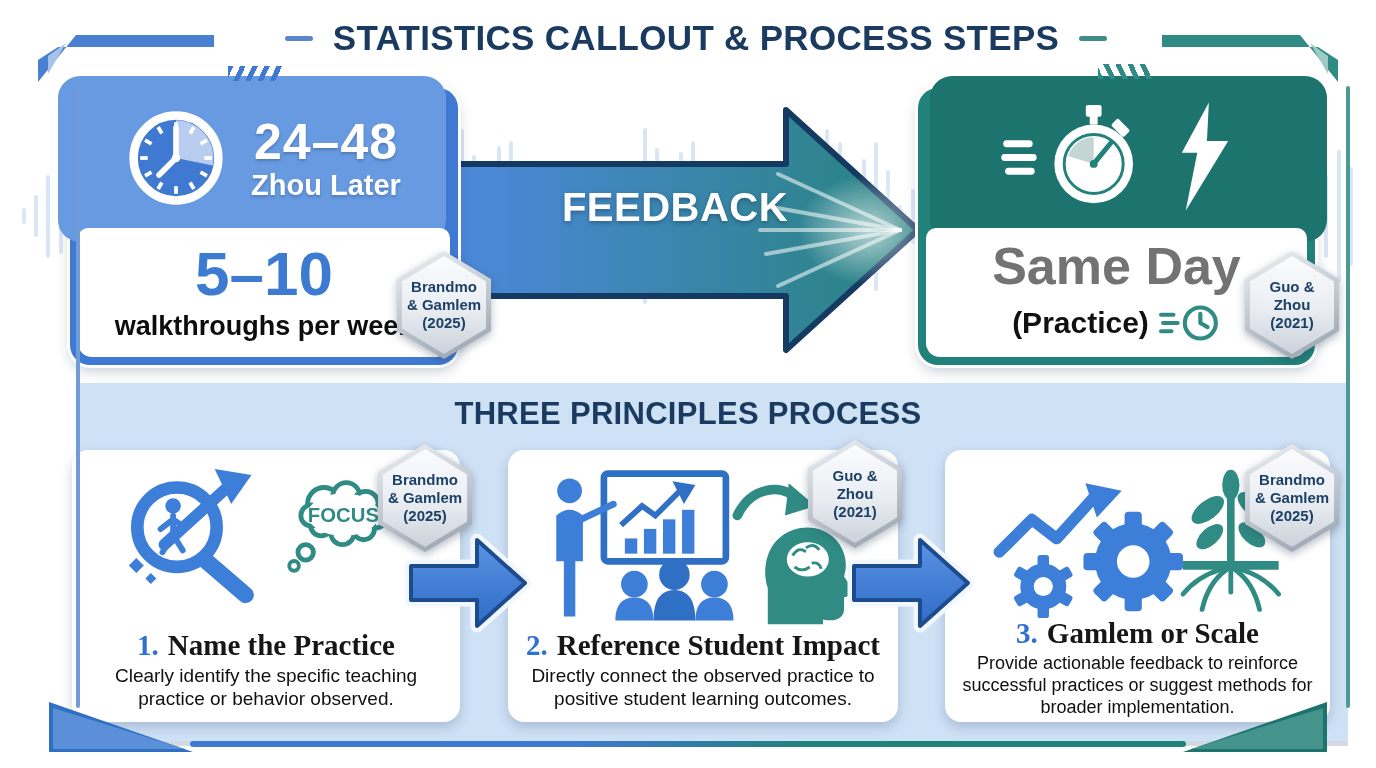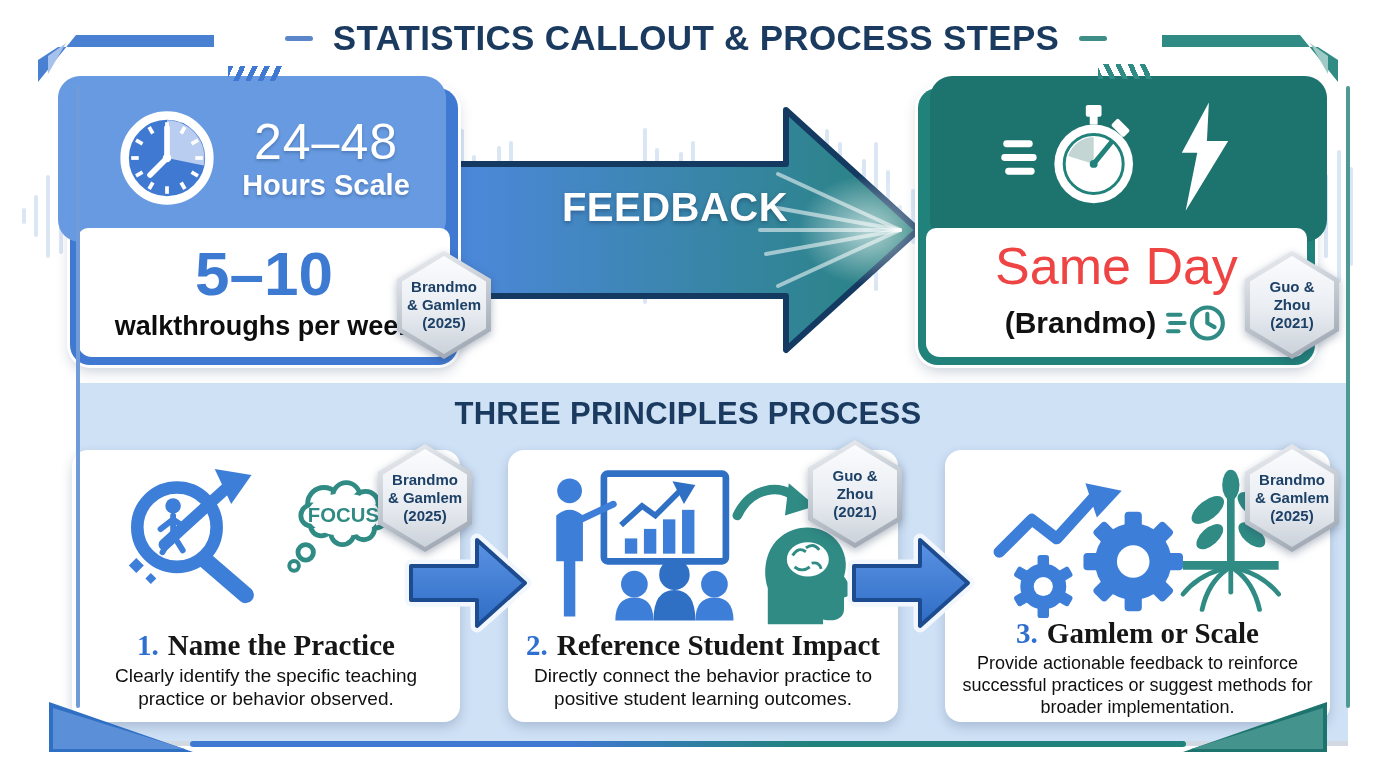--- a/index.html
+++ b/index.html
@@ -44,29 +44,29 @@
              box-shadow:0 0 0 3px #fff,0 6px 14px rgba(30,60,100,.25);}
   .card-blue{left:70px;width:388px;background:#4079d2;}
   .card-blue::before{content:"";position:absolute;left:-12px;top:-12px;width:100%;height:60%;
              background:#679ae0;border-radius:22px;z-index:-1;}
   .card-teal{left:918px;width:397px;background:#21827b;}
   .card-teal::before{content:"";position:absolute;right:-12px;top:-12px;width:100%;height:60%;
              background:#1d736d;border-radius:22px;z-index:-1;}
   .stat-header{position:absolute;left:0;right:0;top:0;height:140px;display:flex;align-items:center;
                justify-content:center;gap:26px;}
   .stat-header-text{display:flex;flex-direction:column;align-items:center;line-height:1;}
-  .stat-big{font-size:50px;font-weight:normal;color:#fff;letter-spacing:1px;
+  .stat-big{font-size:50px;font-weight:bold;color:#fff;letter-spacing:1px;
             text-shadow:0 2px 3px rgba(10,30,70,.25);}
   .stat-sub{font-size:29px;font-weight:bold;color:#fff;margin-top:4px;
             text-shadow:0 2px 3px rgba(10,30,70,.25);}
   .stat-body{position:absolute;left:8px;right:8px;top:140px;bottom:8px;background:#fff;
              border-radius:10px 10px 14px 14px;display:flex;flex-direction:column;
              align-items:center;justify-content:center;}
   .stat-value-blue{font-size:62px;font-weight:bold;color:#3d7ad2;line-height:1;}
-  .stat-value-teal{font-size:52px;font-weight:normal;color:#ef4444;line-height:1;}
+  .stat-value-teal{font-size:52px;font-weight:bold;color:#737373;line-height:1;}
   .stat-label{font-size:27px;font-weight:600;color:#0d0d0d;margin-top:6px;}
   .minutes-row{display:flex;align-items:center;gap:10px;margin-top:8px;}
   .minutes-label{font-size:30px;font-weight:bold;color:#111;}
 
   
   .gap-arrow-svg{position:absolute;left:448px;top:96px;z-index:2;}
   .gap-arrow-text{position:absolute;left:505px;top:186px;width:340px;text-align:center;z-index:3;
       font-size:40px;font-weight:bold;color:#fff;line-height:1.05;letter-spacing:.5px;
       text-shadow:0 2px 4px rgba(10,30,60,.35);}
 
@@ -285,21 +285,21 @@
           <line x1="52" y1="14" x2="52" y2="22" transform="rotate(270 52 52)"></line>
           <line x1="52" y1="14" x2="52" y2="22" transform="rotate(300 52 52)"></line>
           <line x1="52" y1="14" x2="52" y2="22" transform="rotate(330 52 52)"></line>
         </g>
         <line x1="52" y1="52" x2="52" y2="20" stroke="#fff" stroke-width="6" stroke-linecap="round"></line>
         <line x1="52" y1="52" x2="34" y2="70" stroke="#fff" stroke-width="6" stroke-linecap="round"></line>
         <circle cx="52" cy="52" r="4.5" fill="#fff"></circle>
       </svg>
       <div class="stat-header-text">
         <div class="stat-big">24–48</div>
-        <div class="stat-sub">Hours Scale</div>
+        <div class="stat-sub">Zhou Later</div>
       </div>
     </div>
     <div class="stat-body">
       <div class="stat-value-blue">5–10</div>
       <div class="stat-label">walkthroughs per week</div>
     </div>
     <div class="hex" style="left:327px;top:163px;">
       <div class="hex-outer"></div>
       <div class="hex-inner">
         <div class="hex-line">Brandmo</div>
@@ -326,21 +326,21 @@
         <line x1="94" y1="66" x2="112" y2="44" stroke="#21827b" stroke-width="5" stroke-linecap="round"></line>
         <circle cx="94" cy="66" r="4" fill="#21827b"></circle>
       </svg>
       <svg width="58" height="114" viewBox="0 0 60 115">
         <polygon points="34,0 6,52 22,52 10,112 54,40 32,40" fill="#fff"></polygon>
       </svg>
     </div>
     <div class="stat-body">
       <div class="stat-value-teal">Same Day</div>
       <div class="minutes-row">
-        <div class="minutes-label">(Brandmo)</div>
+        <div class="minutes-label">(Practice)</div>
         <svg width="62" height="46" viewBox="0 0 60 44">
           <rect x="0" y="12" width="16" height="4" rx="2" fill="#2f8b84"></rect>
           <rect x="2" y="20" width="18" height="4" rx="2" fill="#2f8b84"></rect>
           <rect x="0" y="28" width="14" height="4" rx="2" fill="#2f8b84"></rect>
           <circle cx="40" cy="22" r="15" fill="none" stroke="#2f8b84" stroke-width="4"></circle>
           <path d="M40 22 L40 13 M40 22 L47 26" stroke="#2f8b84" stroke-width="4" stroke-linecap="round"></path>
         </svg>
       </div>
     </div>
     <div class="hex" style="left:327px;top:163px;">
@@ -445,21 +445,21 @@
           <polygon points="260,18 288,42 256,52" fill="#2f8b84"></polygon>
           <path d="M238 166 L238 128 C232 110 236 86 252 74 C270 60 296 62 310 78 C320 90 322 104 318 116 L330 134 L318 138 L318 150 C318 160 308 164 296 161 L296 166 Z" fill="#2f8b84"></path>
           <ellipse cx="280" cy="98" rx="22" ry="18" fill="#fff"></ellipse>
           <path d="M264 94 q6 -10 14 -4 M278 86 q8 -6 14 2 M266 106 q8 6 16 0 M284 102 q8 -2 10 6" stroke="#2f8b84" stroke-width="3" fill="none"></path>
         </g>
       </svg>
     </div>
     <div class="step-title">
       <span class="step-num">2.</span><span>Reference Student Impact</span>
     </div>
-    <div class="step-desc" style="max-width:360px;">Directly connect the behavior practice to positive student learning outcomes.</div>
+    <div class="step-desc" style="max-width:360px;">Directly connect the observed practice to positive student learning outcomes.</div>
     <div class="hex" style="left:300px;top:-10px;">
       <div class="hex-outer"></div>
       <div class="hex-inner">
         <div class="hex-line">Guo &amp;</div>
         <div class="hex-line">Zhou</div>
         <div class="hex-line">(2021)</div>
       </div>
     </div>
   </div>
 

